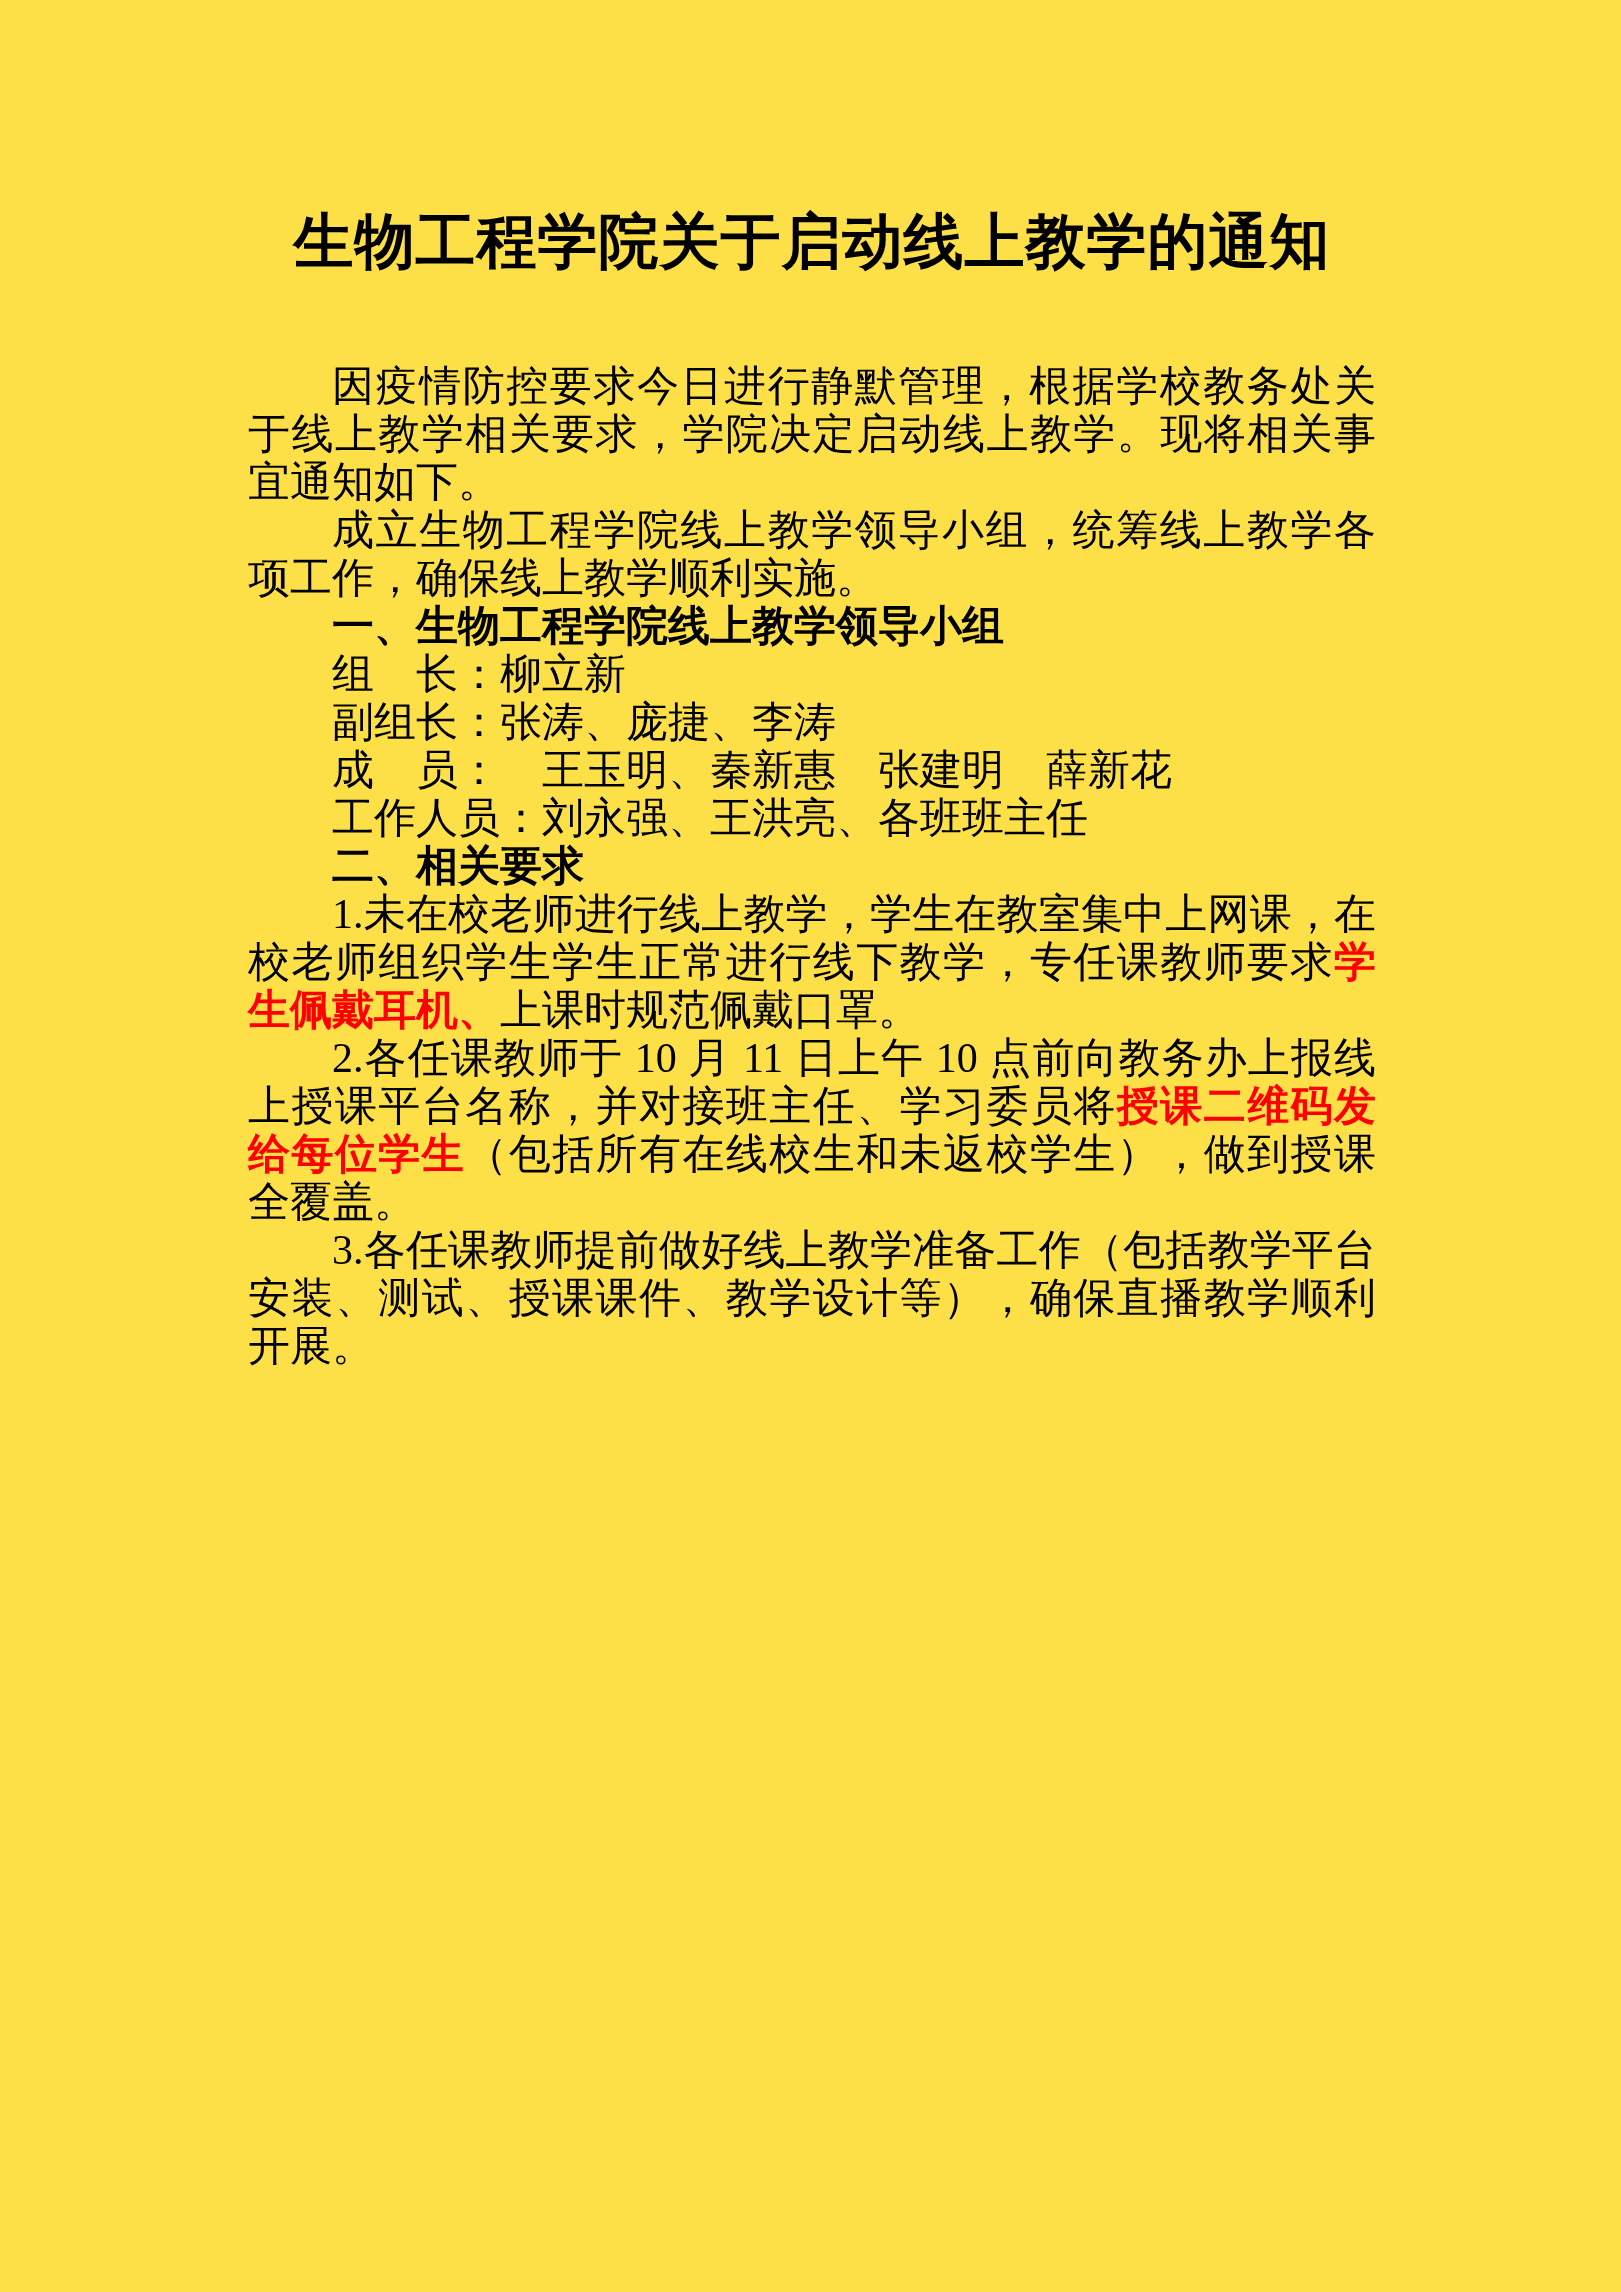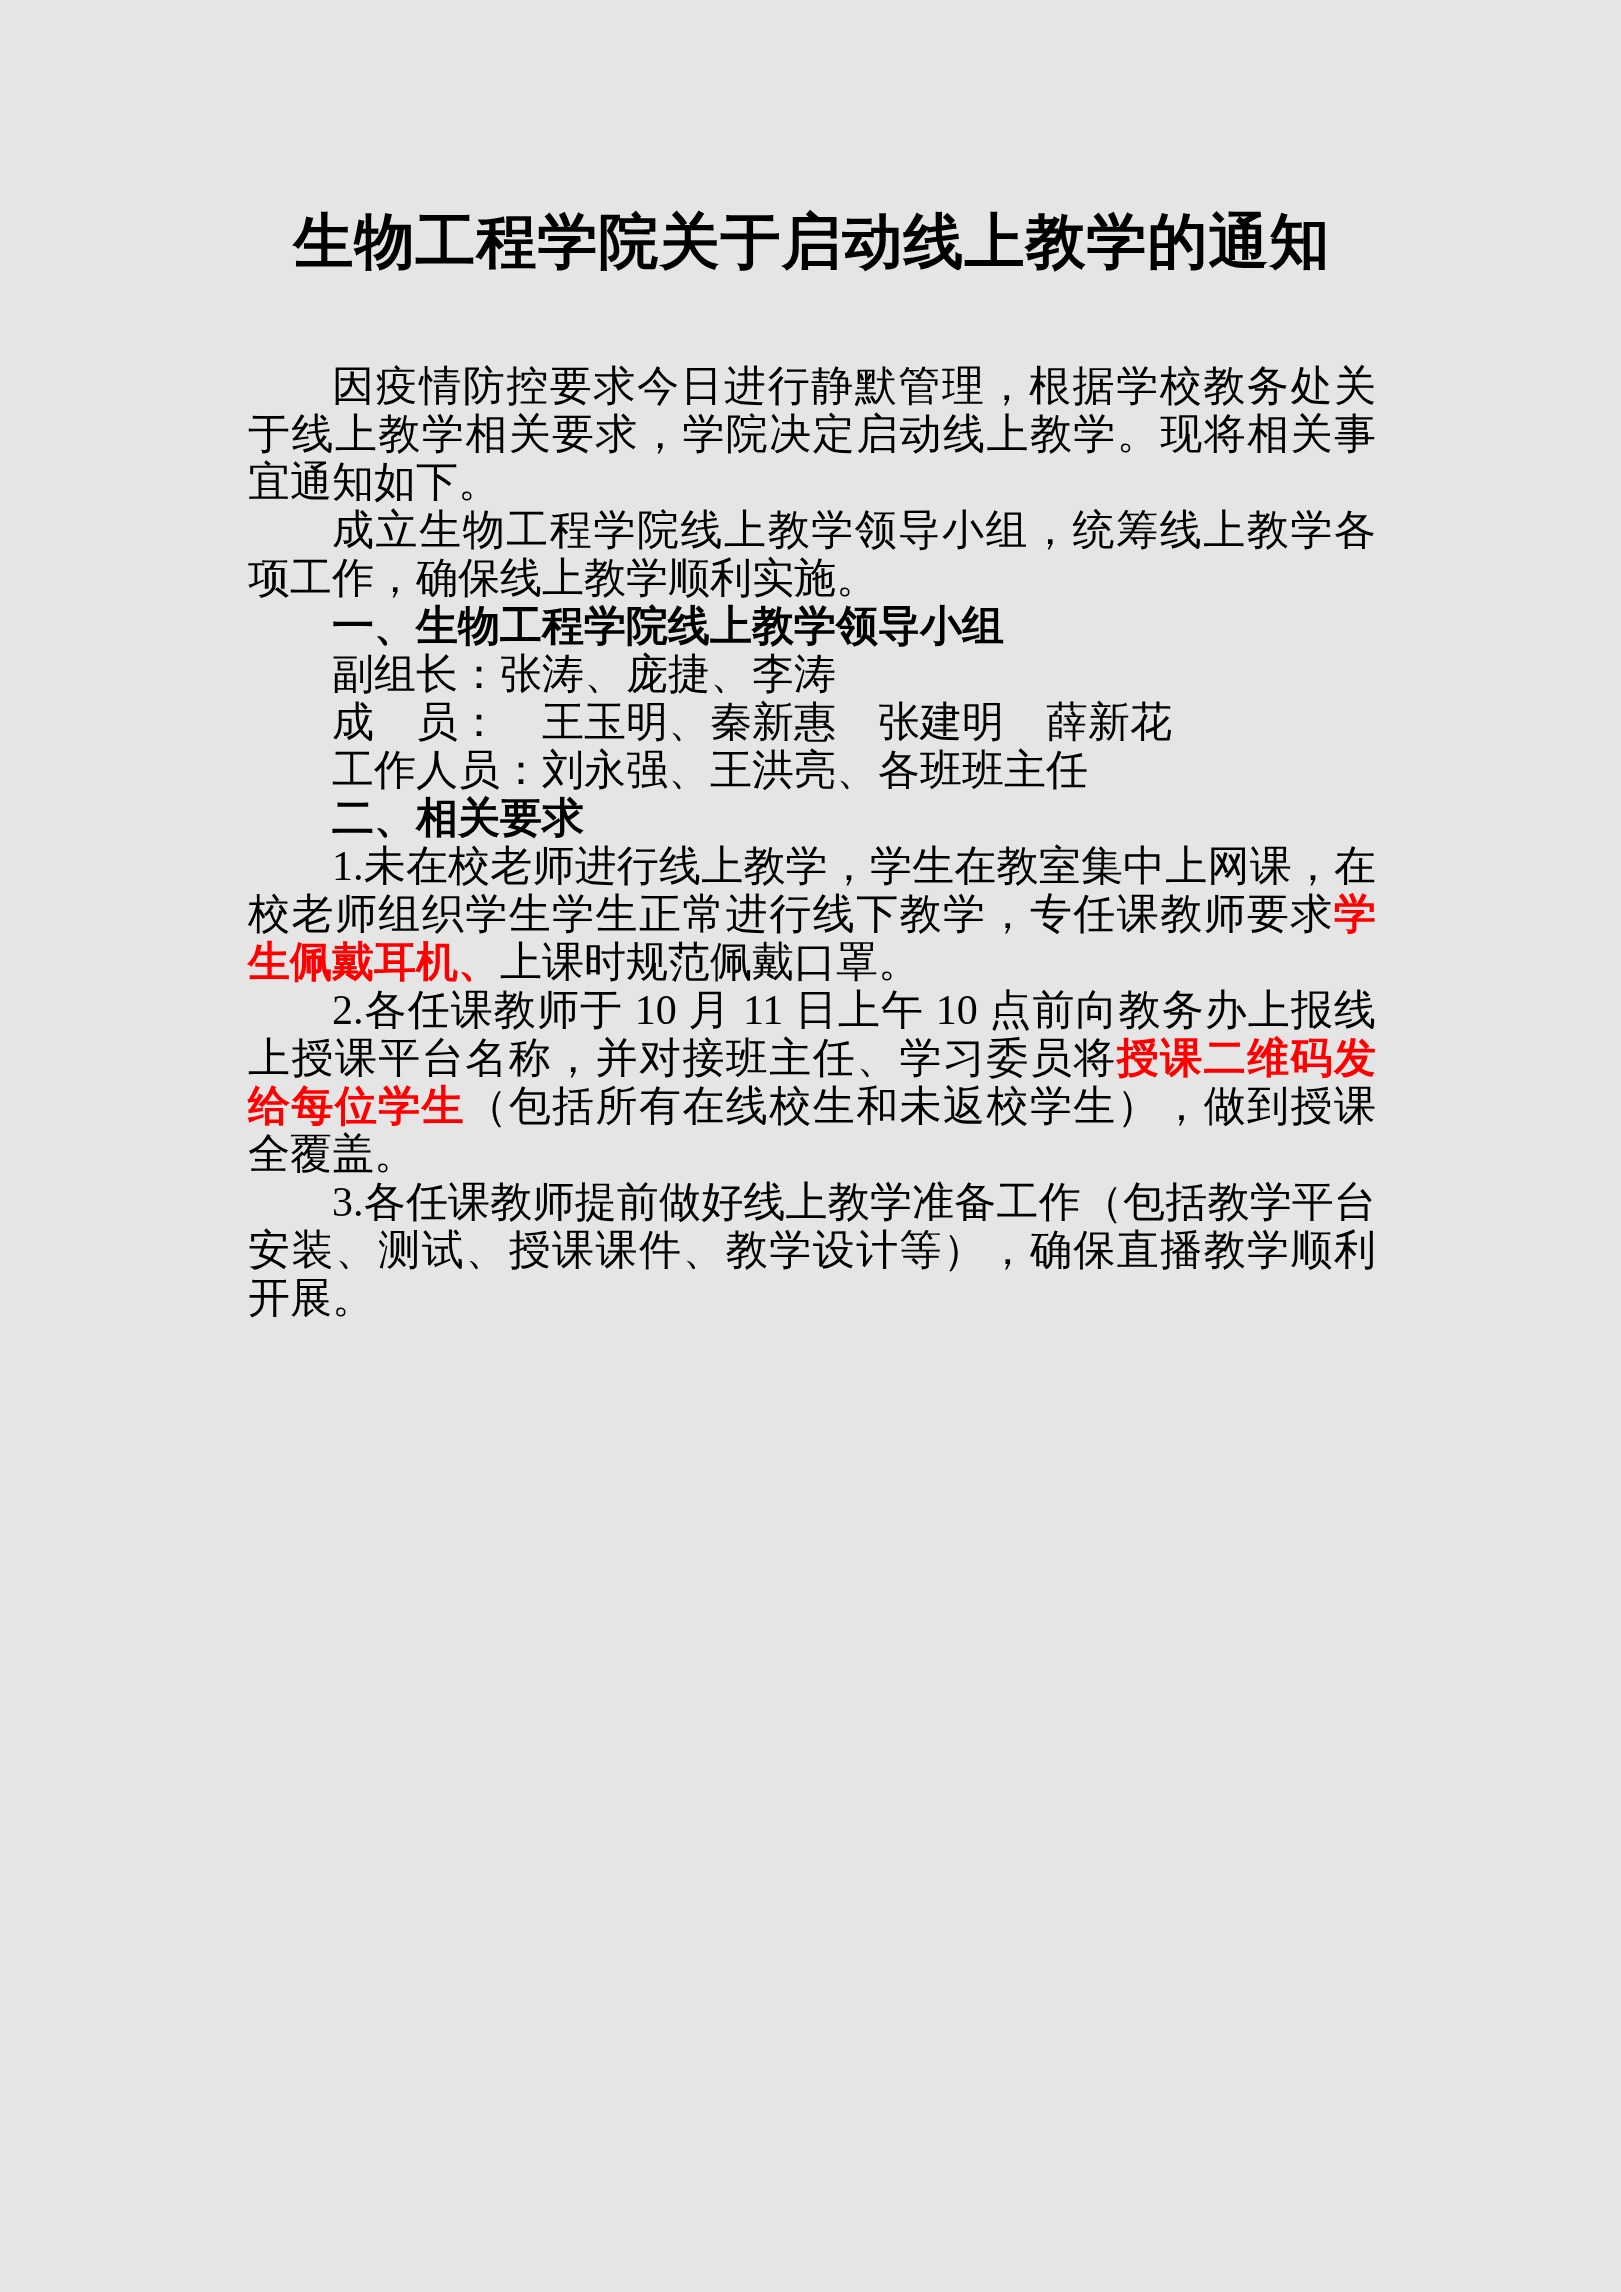--- a/index.html
+++ b/index.html
@@ -4,21 +4,21 @@
 <style>
   html, body {
     margin: 0;
     padding: 0;
     background: #ffffff;
   }
   .page {
     position: relative;
     width: 1621px;
     height: 2293px;
-    background: #e5e5e5;
+    background: #fde047;
     box-sizing: border-box;
     padding: 208px 245px 0 248px;
     color: #000000;
     font-family: "Liberation Serif", "DejaVu Serif", serif;
     overflow: hidden;
   }
   .doc-title {
     margin: 0 0 84px 0;
     font-size: 60px;
     line-height: 1.16;
@@ -50,20 +50,21 @@
 </style>
 </head>
 <body>
 
 <div class="page">
   <h1 class="doc-title">生物工程学院关于启动线上教学的通知</h1>
   <div class="doc-body">
       <p class="para body"><span class="seg">因疫情防控要求今日进行静默管理，根据学校教务处关于线上教学相关要求，学院决定启动线上教学。现将相关事宜通知如下。</span></p>
       <p class="para body"><span class="seg">成立生物工程学院线上教学领导小组，统筹线上教学各项工作，确保线上教学顺利实施。</span></p>
       <p class="para heading"><span class="seg">一、生物工程学院线上教学领导小组</span></p>
+      <p class="para body"><span class="seg">组　长：柳立新</span></p>
       <p class="para body"><span class="seg">副组长：张涛、庞捷、李涛</span></p>
       <p class="para body"><span class="seg">成　员：　王玉明、秦新惠　张建明　薛新花</span></p>
       <p class="para body"><span class="seg">工作人员：刘永强、王洪亮、各班班主任</span></p>
       <p class="para heading"><span class="seg">二、相关要求</span></p>
       <p class="para body"><span class="seg">1.未在校老师进行线上教学，学生在教室集中上网课，在校老师组织学生学生正常进行线下教学，专任课教师要求</span><span class="seg red">学生佩戴耳机、</span><span class="seg">上课时规范佩戴口罩。</span></p>
       <p class="para body"><span class="seg">2.各任课教师于 10 月 11 日上午 10 点前向教务办上报线上授课平台名称，并对接班主任、学习委员将</span><span class="seg red">授课二维码发给每位学生</span><span class="seg">（包括所有在线校生和未返校学生），做到授课全覆盖。</span></p>
       <p class="para body"><span class="seg">3.各任课教师提前做好线上教学准备工作（包括教学平台安装、测试、授课课件、教学设计等），确保直播教学顺利开展。</span></p>
     </div>
 </div>
 

